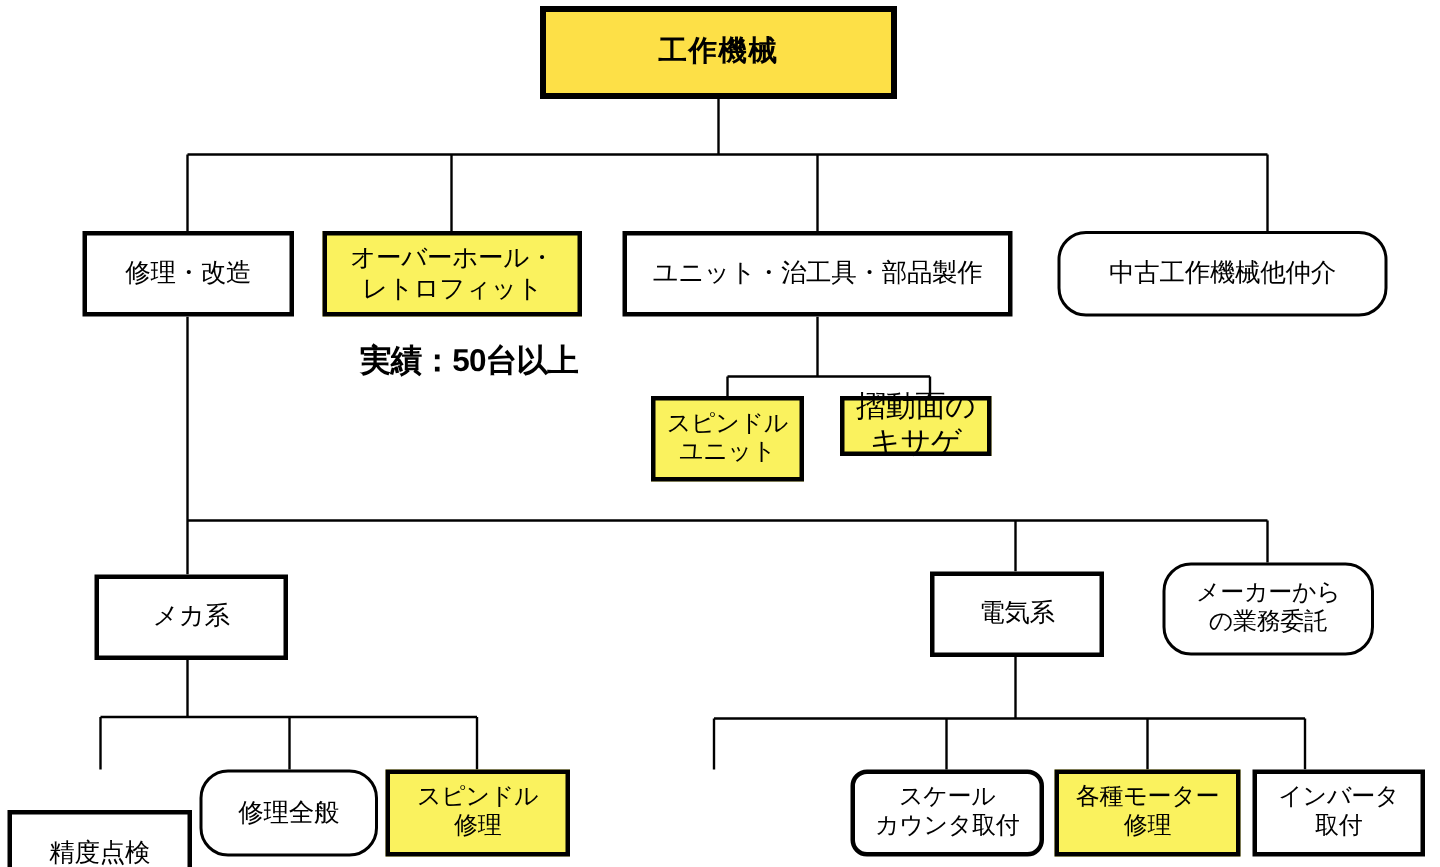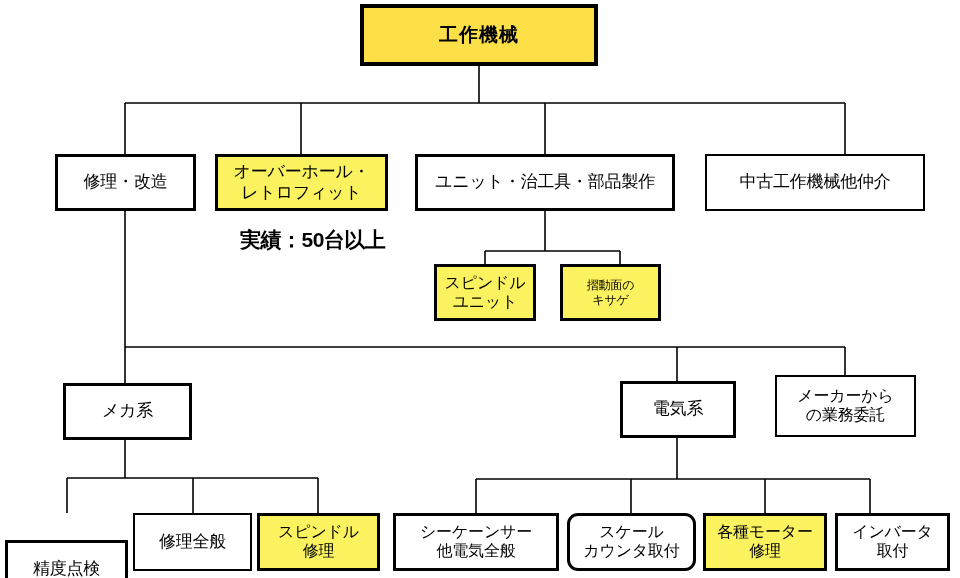--- a/index.html
+++ b/index.html
@@ -35,21 +35,21 @@
     background: #ffffff;
     display: flex;
     align-items: center;
     justify-content: center;
     text-align: center;
     color: #000000;
     line-height: 1.18;
     letter-spacing: -0.2px;
     white-space: pre-line;
   }
-  .node.thin { border-width: 2px; }
+  .node.thin { border-width: 2px; border-radius: 19px; }
   .node.root {
     border-width: 4px;
     font-weight: bold;
     letter-spacing: 1px;
   }
   .caption {
     position: absolute;
     z-index: 2;
     font-weight: bold;
     color: #000000;
@@ -108,39 +108,37 @@
 
   <div class="node" style="left:415px; top:154px; width:260px; height:57px; background:#FFFFFF; font-size:17px;">ユニット・治工具・部品製作</div>
 
   <div class="node thin" style="left:705px; top:154px; width:220px; height:57px; background:#FFFFFF; font-size:17px;">中古工作機械他仲介</div>
 
   <div class="caption" style="left:240px; top:226px; font-size:21px;">実績：50台以上</div>
 
   <div class="node" style="left:434px; top:264px; width:102px; height:57px; background:#FAF25E; font-size:16px;">スピンドル
 ユニット</div>
 
-  <div class="node" style="left:560px; top:264px; width:101px; height:57px; background:#FAF25E; font-size:12px;">摺動面の
+  <div class="node" style="left:560px; top:264px; width:101px; height:40px; background:#FAF25E; font-size:20px;">摺動面の
 キサゲ</div>
 
   <div class="node" style="left:63px; top:383px; width:129px; height:57px; background:#FFFFFF; font-size:17px;">メカ系</div>
 
   <div class="node" style="left:620px; top:381px; width:116px; height:57px; background:#FFFFFF; font-size:17px;">電気系</div>
 
   <div class="node thin" style="left:775px; top:375px; width:141px; height:62px; background:#FFFFFF; font-size:16px;">メーカーから
 の業務委託</div>
 
   <div class="node" style="left:5px; top:540px; width:123px; height:58px; background:#FFFFFF; font-size:17px;">精度点検</div>
 
   <div class="node thin" style="left:133px; top:513px; width:119px; height:58px; background:#FFFFFF; font-size:17px;">修理全般</div>
 
   <div class="node" style="left:257px; top:513px; width:123px; height:58px; background:#FAF25E; font-size:16px;">スピンドル
 修理</div>
 
-  <div class="node" style="left:393px; top:513px; width:166px; height:58px; background:#FFFFFF; font-size:16px;">シーケーンサー
-他電気全般</div>
 
   <div class="node" style="left:567px; top:513px; width:129px; height:58px; background:#FFFFFF; font-size:16px;border-radius:11px;">スケール
 カウンタ取付</div>
 
   <div class="node" style="left:703px; top:513px; width:124px; height:58px; background:#FAF25E; font-size:16px;">各種モーター
 修理</div>
 
   <div class="node" style="left:835px; top:513px; width:115px; height:58px; background:#FFFFFF; font-size:16px;">インバータ
 取付</div>
 

